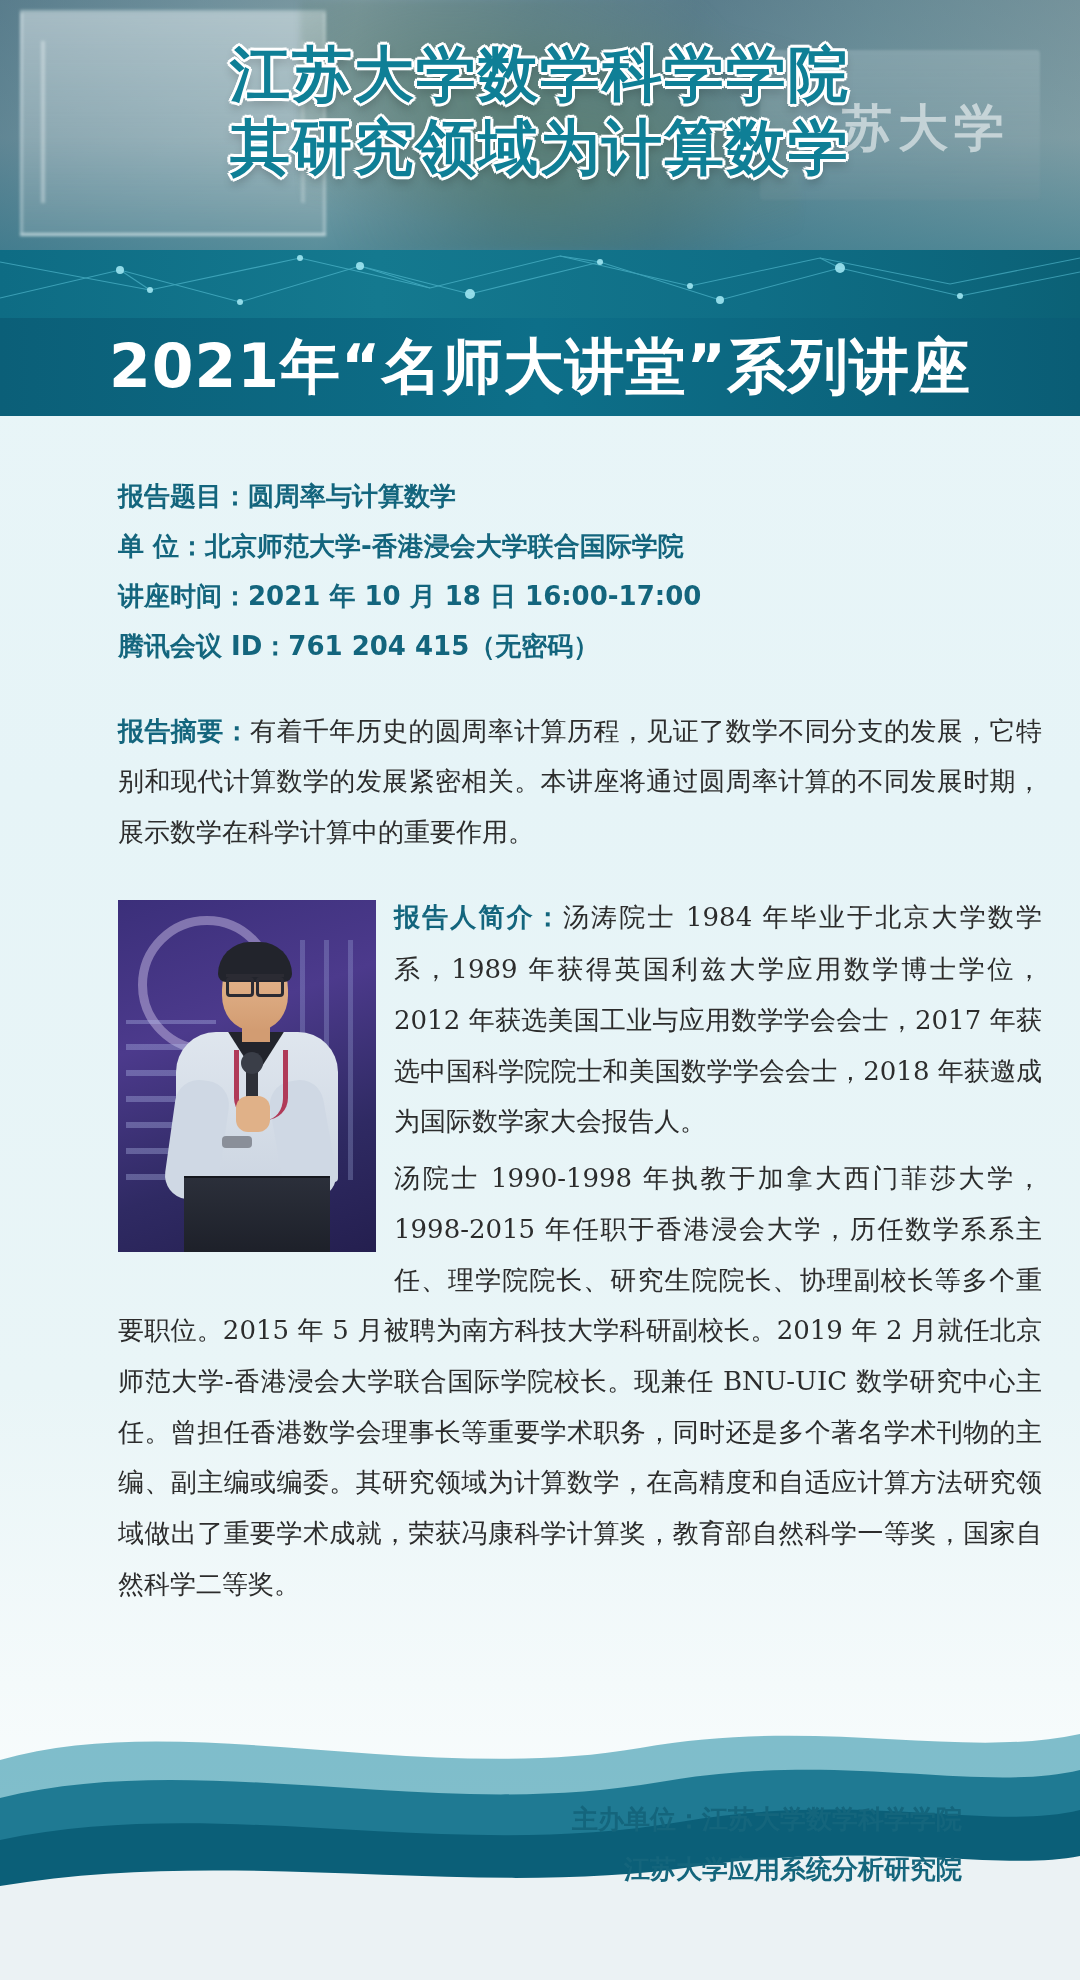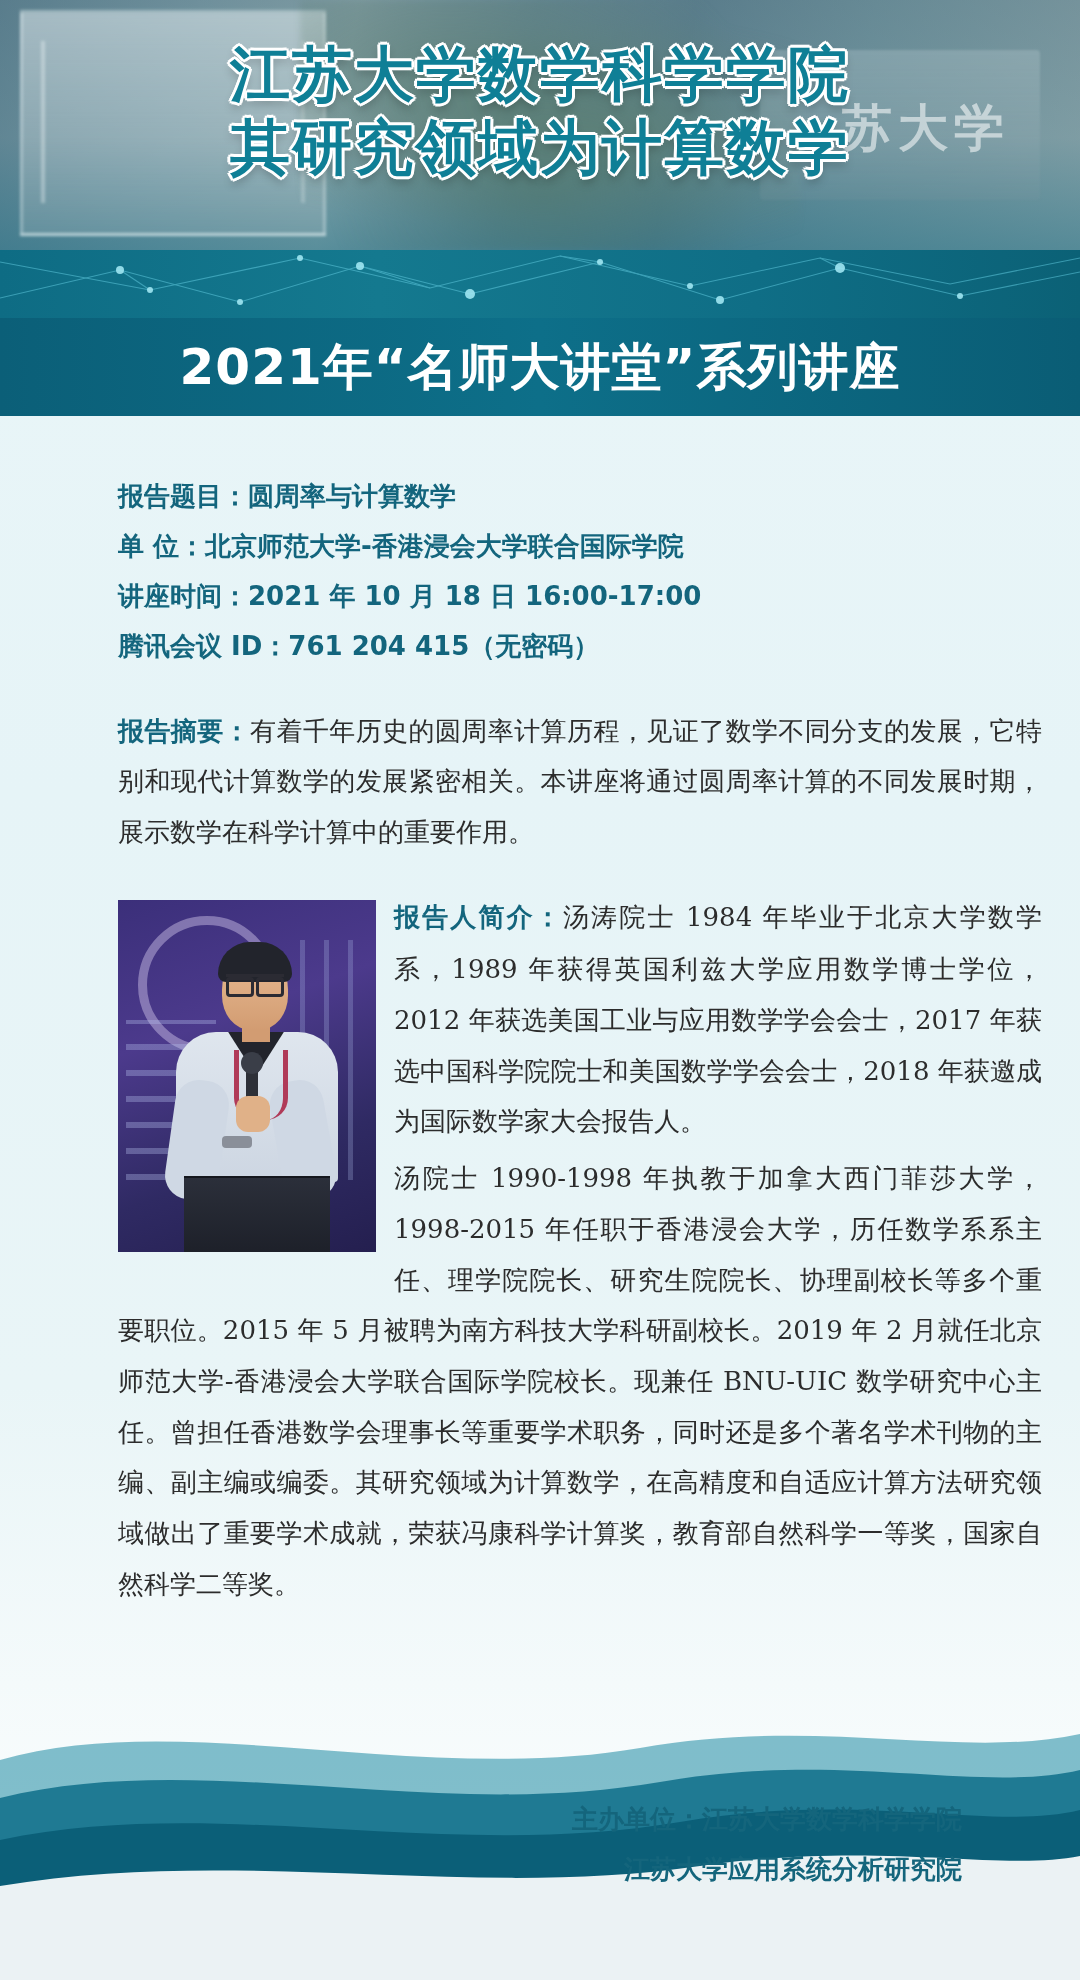--- a/index.html
+++ b/index.html
@@ -89,21 +89,21 @@
   .node-band svg{position:absolute;left:0;top:0;}
 
   
   .main-title-bar{
     position:absolute;left:0;top:318px;width:1080px;height:98px;
     background:linear-gradient(90deg,#0b5f78 0%, #0d6f89 50%, #0a5d75 100%);
     display:flex;align-items:center;justify-content:center;
   }
   .main-title{
     font-family:"DejaVu Sans","Liberation Sans",sans-serif;
-    font-weight:bold;font-size:50px;color:#ffffff;letter-spacing:1px;
+    font-weight:bold;font-size:60px;color:#ffffff;letter-spacing:1px;
     white-space:nowrap;
   }
 
   
   .content{
     position:absolute;left:0;top:436px;width:1080px;
     padding:0 62px 0 94px;
     box-sizing:border-box;
     margin-left:24px;
   }

